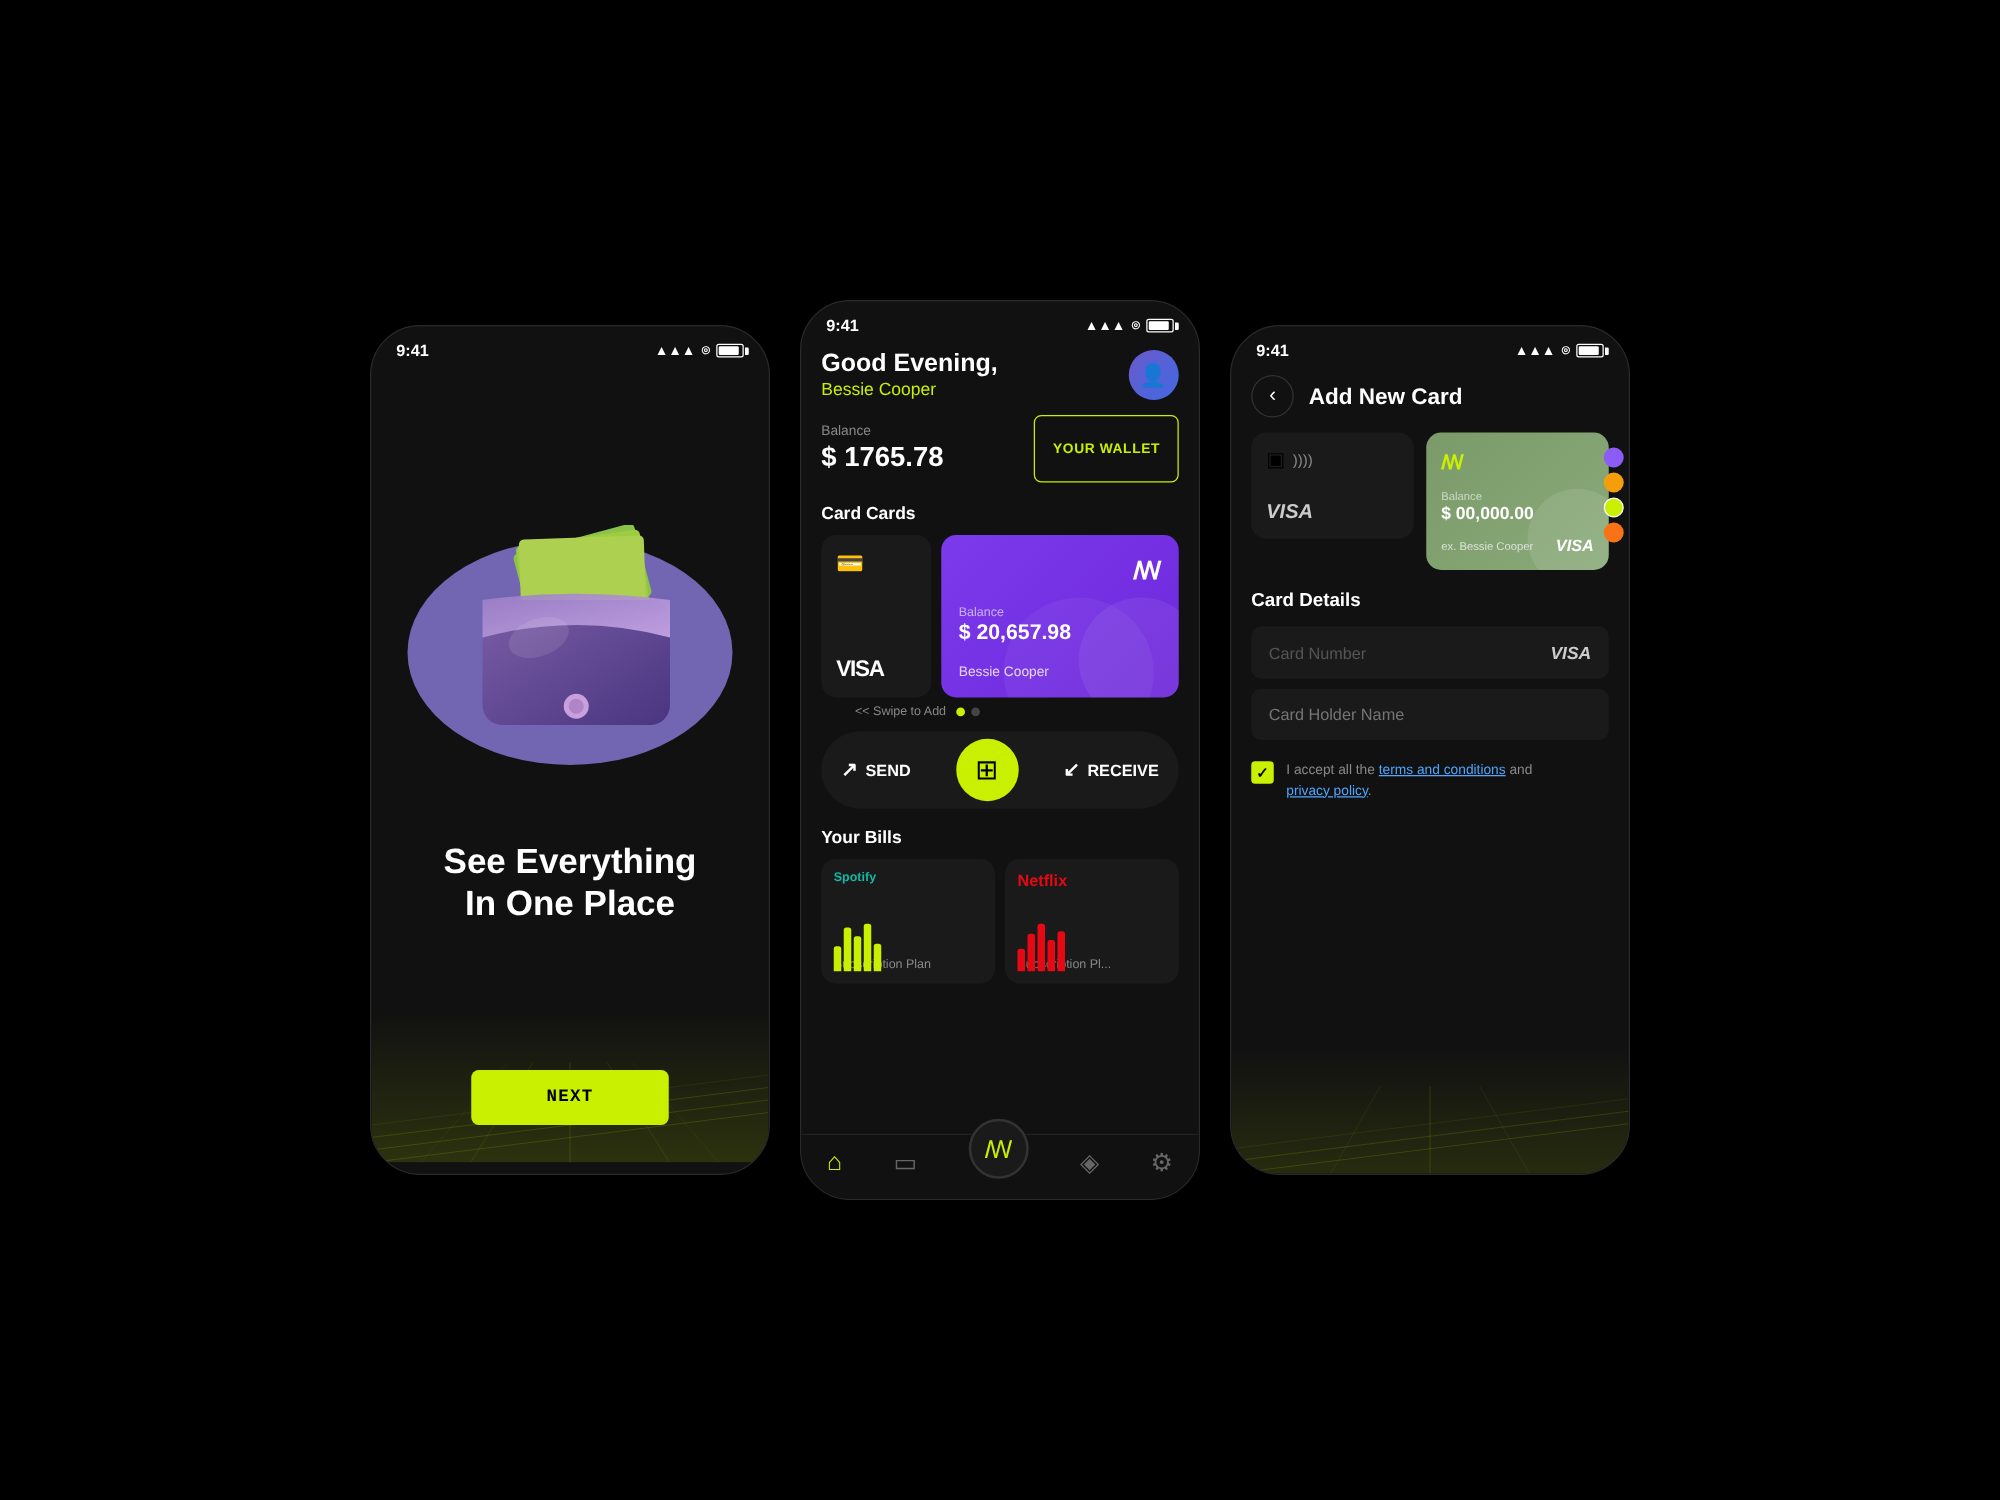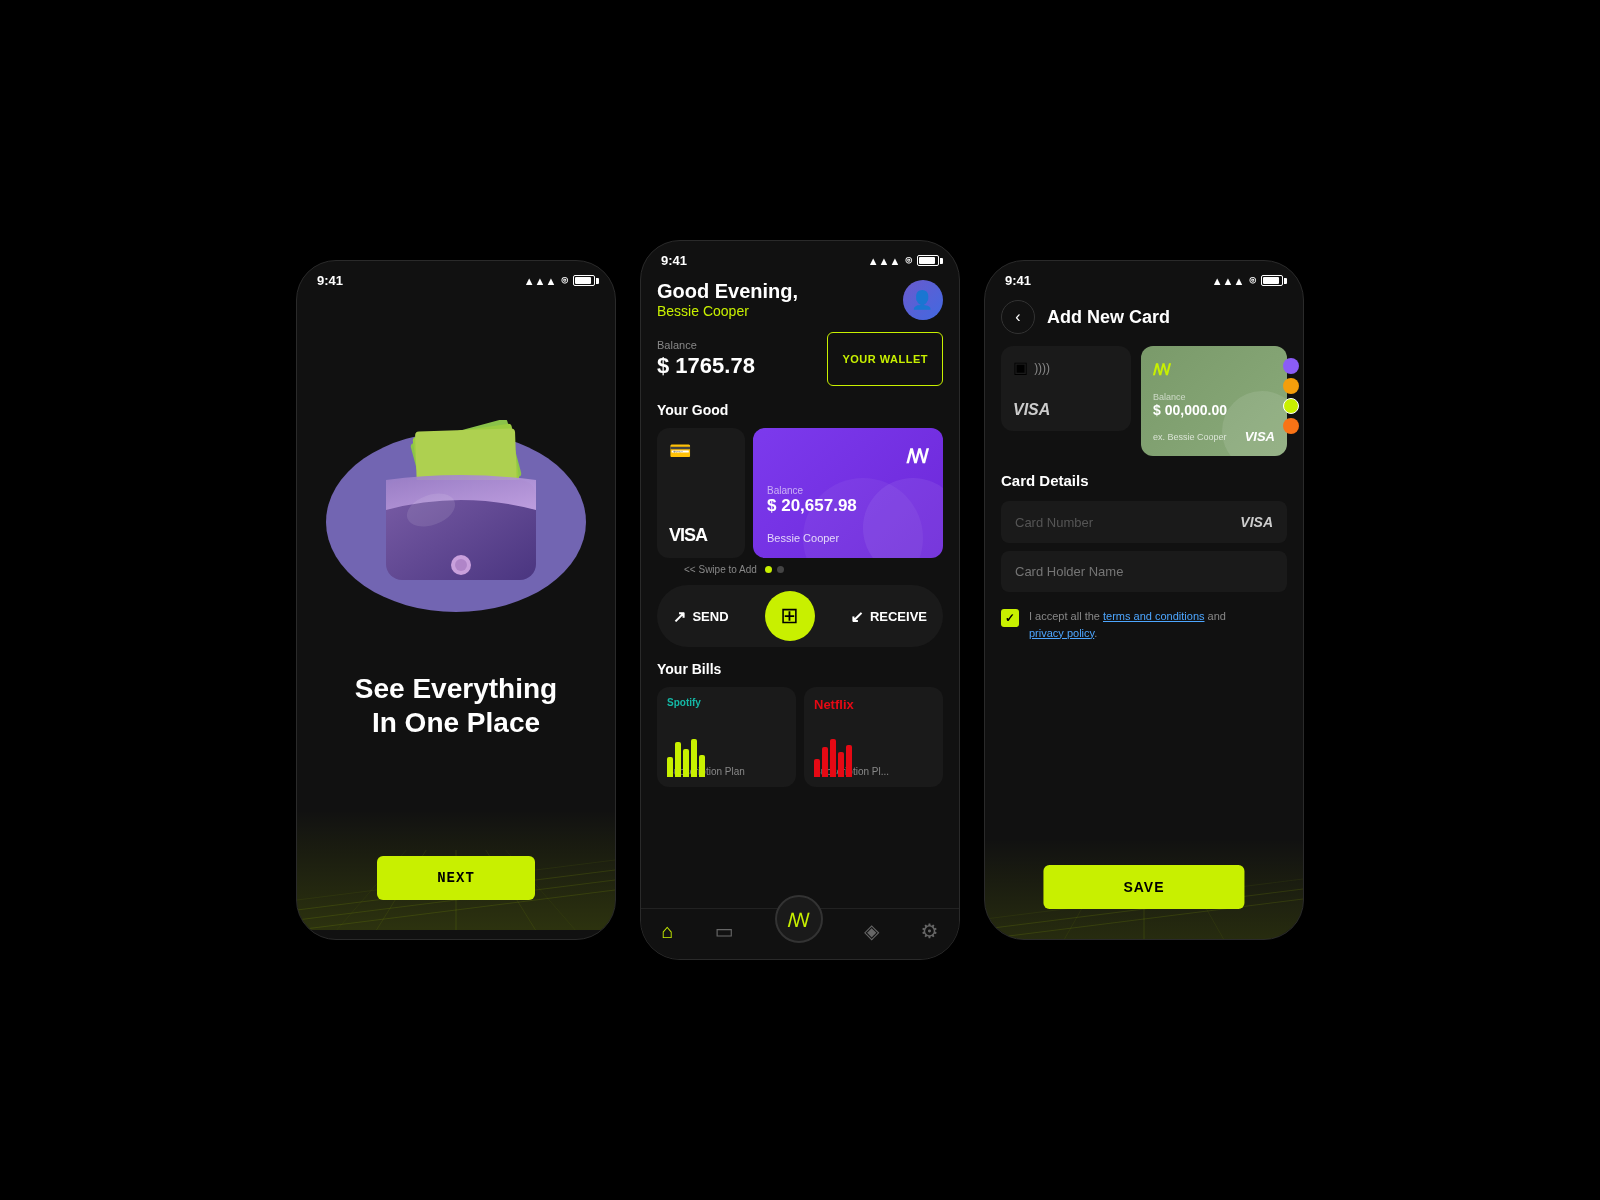--- a/index.html
+++ b/index.html
@@ -555,21 +555,21 @@
       </div>
 
       <div class="balance-section">
         <div>
           <div class="balance-label">Balance</div>
           <div class="balance-amount">$ 1765.78</div>
         </div>
         <button class="wallet-btn">YOUR WALLET</button>
       </div>
 
-      <div class="section-title">Your Good</div>
+      <div class="section-title">Card Cards</div>
       <div class="cards-row">
         <div class="card-mini">
           <div class="card-chip">💳</div>
           <div class="card-logo">VISA</div>
         </div>
         <div class="card-main">
           <div class="card-m-logo">ꟿ</div>
           <div>
             <div class="card-balance-label">Balance</div>
             <div class="card-balance-amount">$ 20,657.98</div>
@@ -711,16 +711,15 @@
         </defs>
         <rect width="320" height="100" fill="url(#gridFade3)"></rect>
         <line x1="0" y1="100" x2="320" y2="60" stroke="#c8f000" stroke-width="0.4" opacity="0.3"></line>
         <line x1="0" y1="90" x2="320" y2="50" stroke="#c8f000" stroke-width="0.4" opacity="0.3"></line>
         <line x1="0" y1="80" x2="320" y2="40" stroke="#c8f000" stroke-width="0.3" opacity="0.2"></line>
         <line x1="160" y1="100" x2="160" y2="30" stroke="#c8f000" stroke-width="0.4" opacity="0.3"></line>
         <line x1="80" y1="100" x2="120" y2="30" stroke="#c8f000" stroke-width="0.3" opacity="0.2"></line>
         <line x1="240" y1="100" x2="200" y2="30" stroke="#c8f000" stroke-width="0.3" opacity="0.2"></line>
       </svg>
     </div>
-    <button class="save-btn">SAVE</button>
   </div>
 
 </div>
 
 </body></html>

